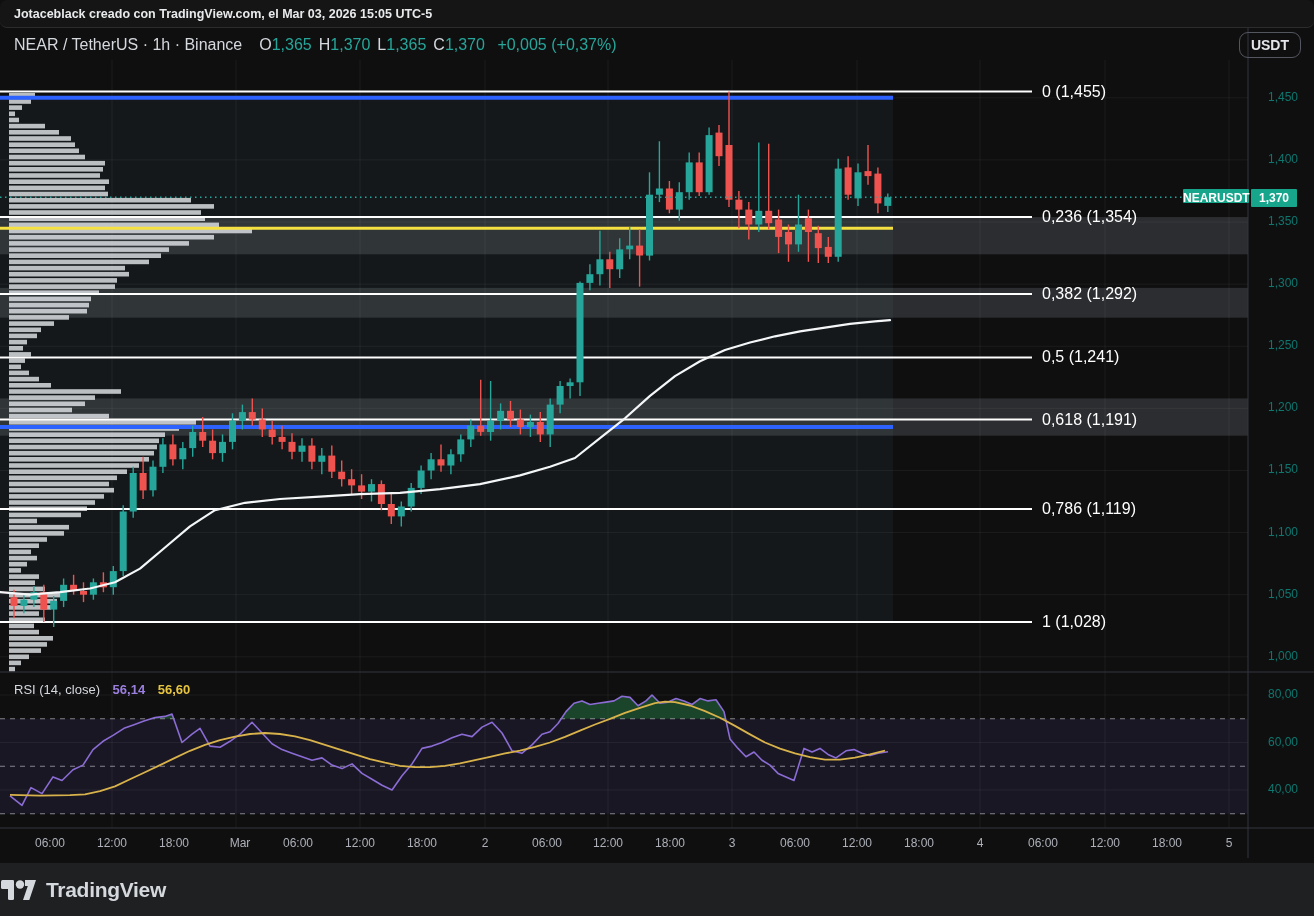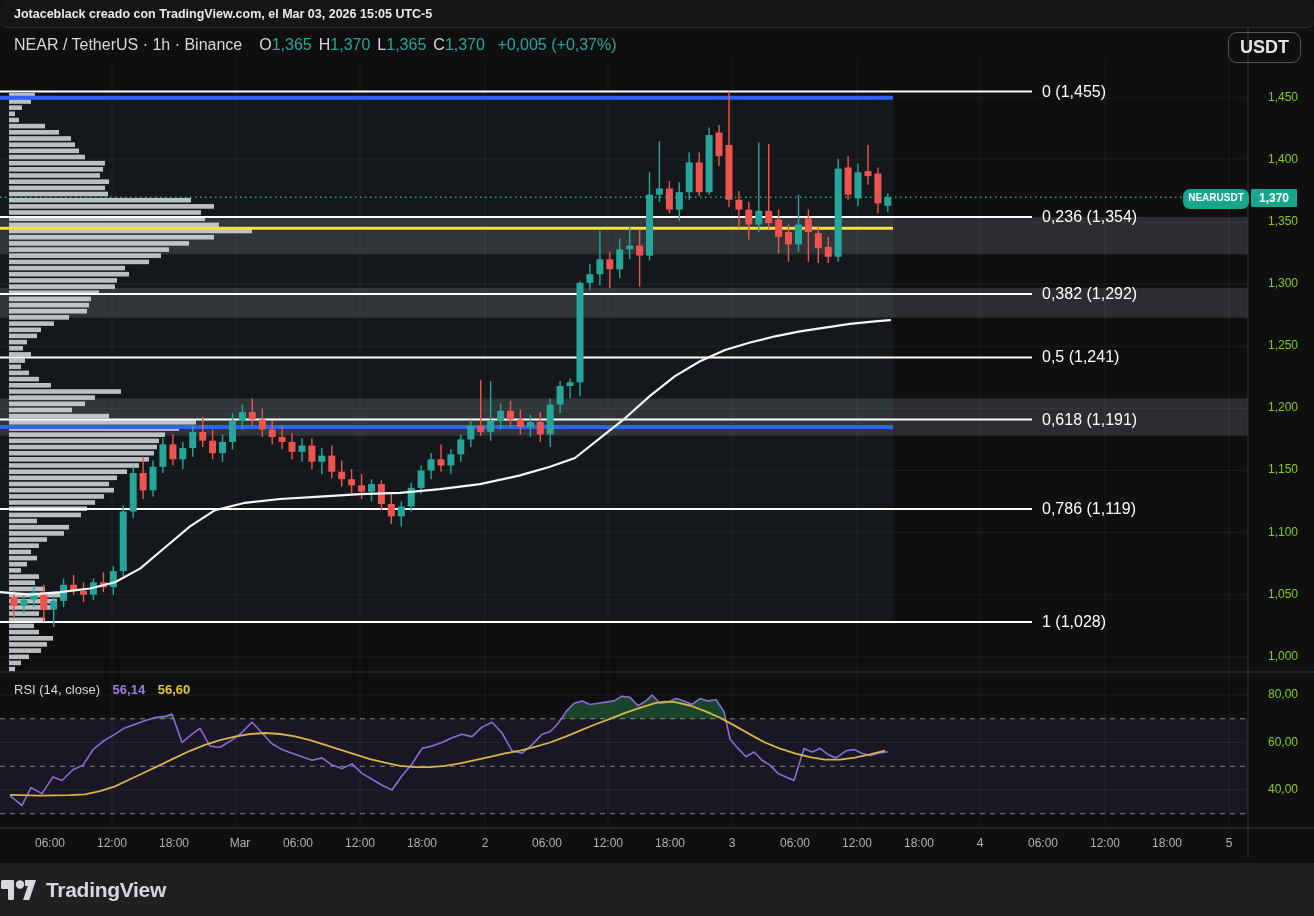--- a/index.html
+++ b/index.html
@@ -14,29 +14,29 @@
     line-height:28px;padding-left:14px;box-sizing:border-box;border-radius:7px;
   }
   #cv{position:absolute;left:0;top:0;}
   #legend{position:absolute;left:14px;top:36px;font-size:16px;color:#d5d8dd;z-index:3;white-space:nowrap;}
   #legend .ohlc{margin-left:10px;}
   #legend .k{color:#d5d8dd;margin-left:7px;}
   #legend .v{color:#26a69a;}
   #legend .chg{color:#26a69a;margin-left:8px;}
   #usdt-btn{
     position:absolute;right:13px;top:32px;z-index:3;background:transparent;
-    border:1px solid #53565f;border-radius:9px;color:#e3e5e9;font-size:18px;font-weight:bold;
+    border:1px solid #53565f;border-radius:9px;color:#e3e5e9;font-size:14px;font-weight:bold;
     padding:4px 11px;font-family:"Liberation Sans",sans-serif;cursor:pointer;
   }
   .fib-label{position:absolute;font-size:16px;font-weight:400;color:#ffffff;z-index:2;white-space:nowrap;}
-  .ptick,.rtick{position:absolute;left:1268px;font-size:12px;color:#84cc16;z-index:2;}
+  .ptick,.rtick{position:absolute;left:1268px;font-size:12px;color:#0f766e;z-index:2;}
   .ttick{position:absolute;top:836px;font-size:12px;color:#aeb1b9;transform:translateX(-50%);z-index:2;}
   #sym-badge{
-    position:absolute;left:1183px;top:189px;width:66px;height:20px;background:#17a68c;color:#fff;
-    font-size:10px;font-weight:bold;text-align:center;line-height:18px;z-index:3;border-radius:7px;
+    position:absolute;left:1183px;top:189px;width:66px;height:14px;background:#17a68c;color:#fff;
+    font-size:12px;font-weight:bold;text-align:center;line-height:18px;z-index:3;border-radius:1px;
   }
   #price-badge{
     position:absolute;left:1251px;top:189px;width:46px;height:18px;background:#17a68c;color:#fff;
     font-size:12px;font-weight:bold;text-align:center;line-height:18px;z-index:3;border-radius:1px;
   }
   #rsi-legend{position:absolute;left:14px;top:682px;font-size:13px;color:#d5d8dd;z-index:3;white-space:nowrap;}
   #rsi-legend .rv{color:#9b7fde;margin-left:9px;font-weight:bold;}
   #rsi-legend .mv{color:#e6c43f;margin-left:9px;font-weight:bold;}
   #footer{
     position:absolute;left:0;top:862px;width:1314px;height:54px;background:#1e2022;

